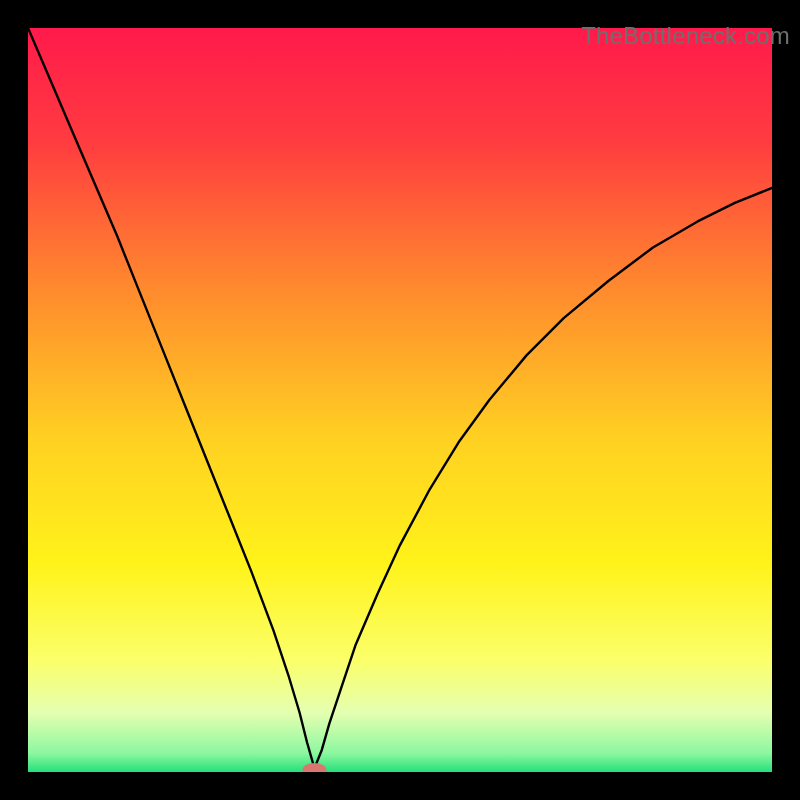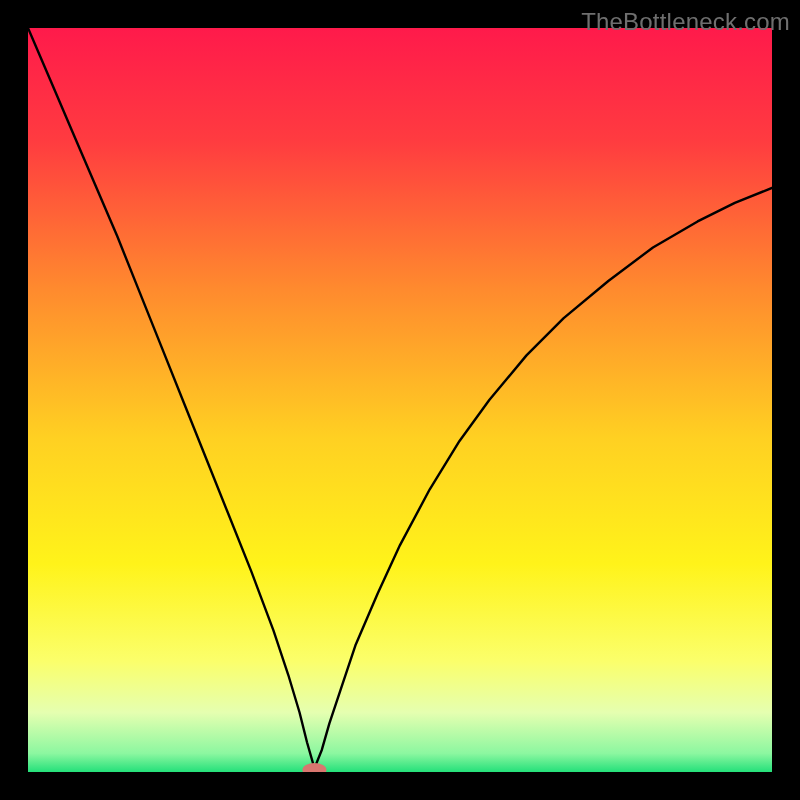--- a/index.html
+++ b/index.html
@@ -21,21 +21,21 @@
   }
   .plot {
     position: absolute;
     left: 0;
     top: 0;
     width: 744px;
     height: 744px;
   }
   .watermark {
     position: absolute;
-    top: 8px;
+    top: 22px;
     right: 10px;
     color: #6f6f6f;
     font-size: 24px;
     font-weight: 500;
     letter-spacing: 0.2px;
     user-select: none;
   }
   svg { display: block; }
 </style>
 </head>

